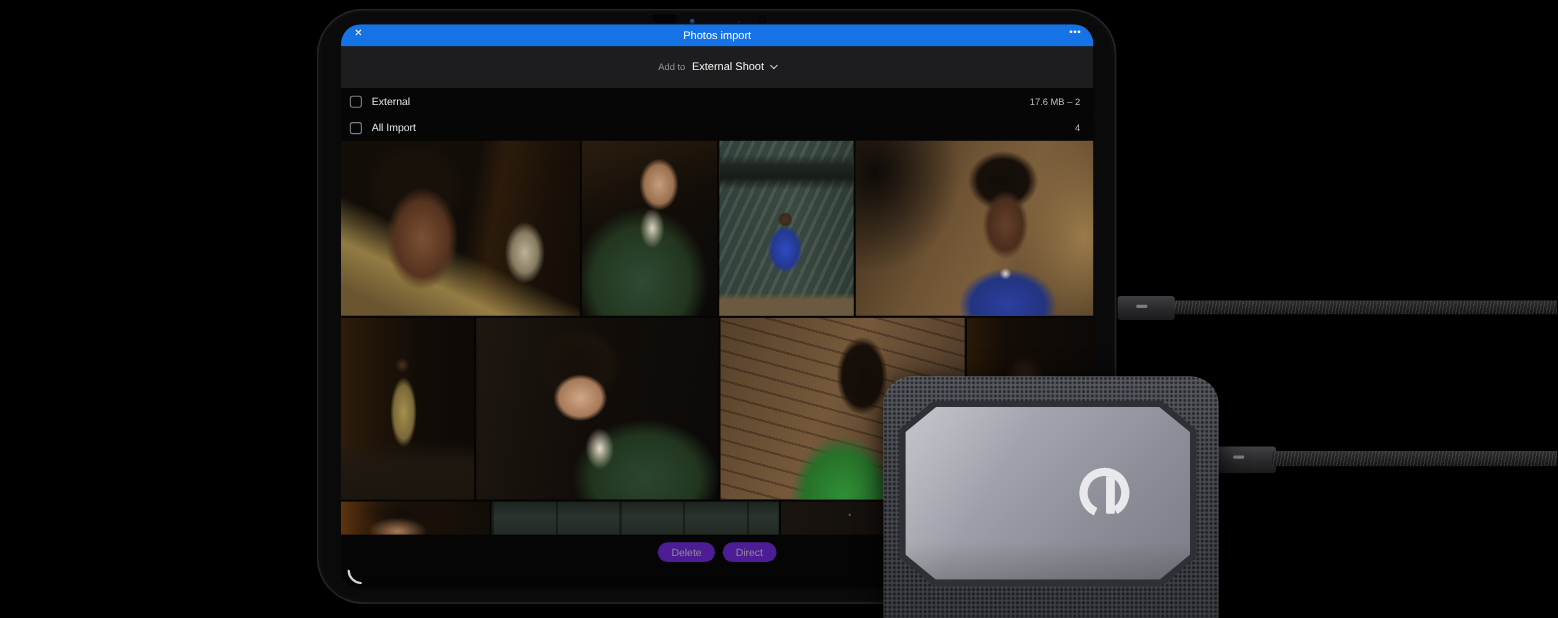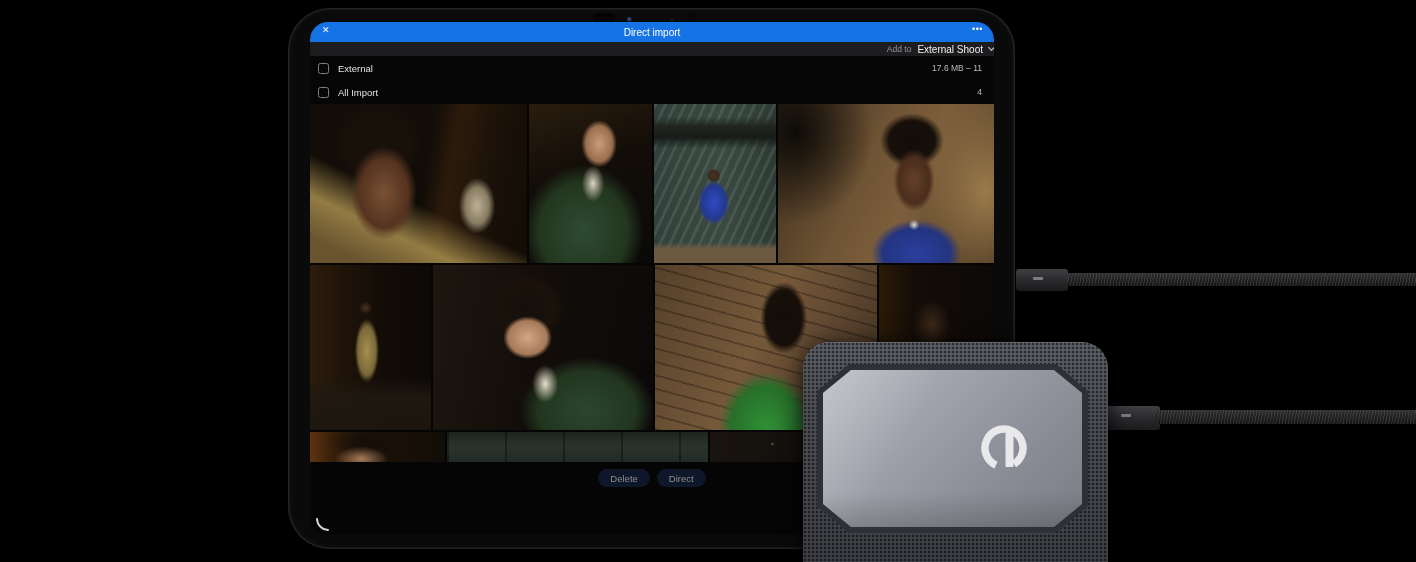--- a/index.html
+++ b/index.html
@@ -30,21 +30,21 @@
   .batt::after { content:""; position:absolute; right:-2.5px; top:2.5px; width:1.8px; height:3px;
                  background:rgba(255,255,255,0.7); border-radius:0 1px 1px 0; }
   .batt-label { font-size:8px; color:#fff; font-weight:bold; }
   .status-right { font-size:8px; color:#fff; }
 
   .navbar { height:20px; background:#1673e6; position:relative; display:flex; align-items:center; justify-content:center; }
   .nav-close { position:absolute; left:12px; top:3px; color:#fff; font-size:9px; cursor:default; }
   .nav-title { color:#fff; font-size:10px; }
   .nav-more { position:absolute; right:11px; top:2px; color:#fff; font-size:9px; letter-spacing:0.5px; }
 
-  .addto { height:14px; background:#1d1d1f; display:flex; align-items:center; justify-content:flex-end; gap:6px; }
+  .addto { height:38px; background:#1d1d1f; display:flex; align-items:center; justify-content:center; gap:6px; }
   .addto-label { font-size:8.5px; color:#96969a; }
   .addto-value { font-size:10px; color:#f2f2f2; }
   .chev { width:5px; height:5px; border-right:1.5px solid #cfcfd2; border-bottom:1.5px solid #cfcfd2;
           transform:rotate(45deg); margin-top:-3px; }
 
   .src-row { height:24px; display:flex; align-items:center; gap:9px; padding:0 12px 0 8px; background:#060606;justify-content:space-between; }
   .cbx { width:11px; height:11px; border:1px solid #7e7e83; border-radius:2.5px; background:transparent; flex:0 0 auto; }
   .src-label { font-size:9.5px; color:#e3e3e3; }
   .src-detail { margin-left:auto; font-size:8.5px; color:#bdbdc0; }
 
@@ -109,21 +109,21 @@
   .p32 { width:261px; background:
     repeating-linear-gradient(90deg, rgba(0,0,0,0.35) 0 2px, rgba(0,0,0,0) 2px 58px),
     linear-gradient(0deg, #232b26 0%, #2a332d 55%, #1d2420 100%); }
   .p33 { width:284px; background:
     radial-gradient(circle 2px at 22% 40%, rgba(200,170,110,0.35) 0 50%, rgba(0,0,0,0) 70%),
     radial-gradient(circle 2px at 58% 65%, rgba(190,160,100,0.25) 0 50%, rgba(0,0,0,0) 70%),
     linear-gradient(90deg, #191410 0%, #100d0a 50%, #0b0a08 100%); }
 
   
   .bottombar { height:41px; background:#050505; display:flex; justify-content:center; gap:7px; padding-top:5px; }
-  .pill-btn { height:18px; padding:0 12px; border:none; border-radius:9px; background:#0f172a;
+  .pill-btn { height:18px; padding:0 12px; border:none; border-radius:9px; background:#4c1d95;
               color:#8f8f92; font-size:9.5px; font-family:"Liberation Sans",sans-serif; }
   .corner-arc { position:absolute; left:5px; bottom:3px; }
 
   
   .conn { position:absolute; border-radius:3px;
           background:linear-gradient(180deg,#404044 0%, #29292c 55%, #1b1b1e 100%); z-index:3; }
   .conn-a { left:1016px; top:269px; width:52px; height:22px; }
   .conn-b { left:1104px; top:406px; width:56px; height:24px; z-index:4; }
   .conn-mark { position:absolute; left:17px; top:8px; width:10px; height:3px;
                background:rgba(255,255,255,0.38); border-radius:1px; }
@@ -165,34 +165,34 @@
     <div class="cam-oval"></div>
     <div class="cam-dot"></div>
     <div class="cam-tiny"></div>
     <div class="cam-ring"></div>
 
     <div class="screen">
 
 
       <div class="navbar">
         <span class="nav-close">✕</span>
-        <span class="nav-title">Direct import</span>
+        <span class="nav-title">Photos import</span>
         <span class="nav-more">•••</span>
       </div>
 
       <div class="addto">
         <span class="addto-label">Add to</span>
         <span class="addto-value">External Shoot</span>
         <span class="chev"></span>
       </div>
 
       <div class="src-row">
         <span class="cbx"></span>
         <span class="src-label">External</span>
-        <span class="src-detail">17.6 MB – 11</span>
+        <span class="src-detail">17.6 MB – 2</span>
       </div>
       <div class="src-row">
         <span class="cbx"></span>
         <span class="src-label">All Import</span>
         <span class="src-detail">4</span>
       </div>
 
       <div class="grid">
         <div class="grow">
           <div class="ph h1 p11" title="Portrait of man with afro in tan-collared jacket, seated person in cream suit behind"></div>

